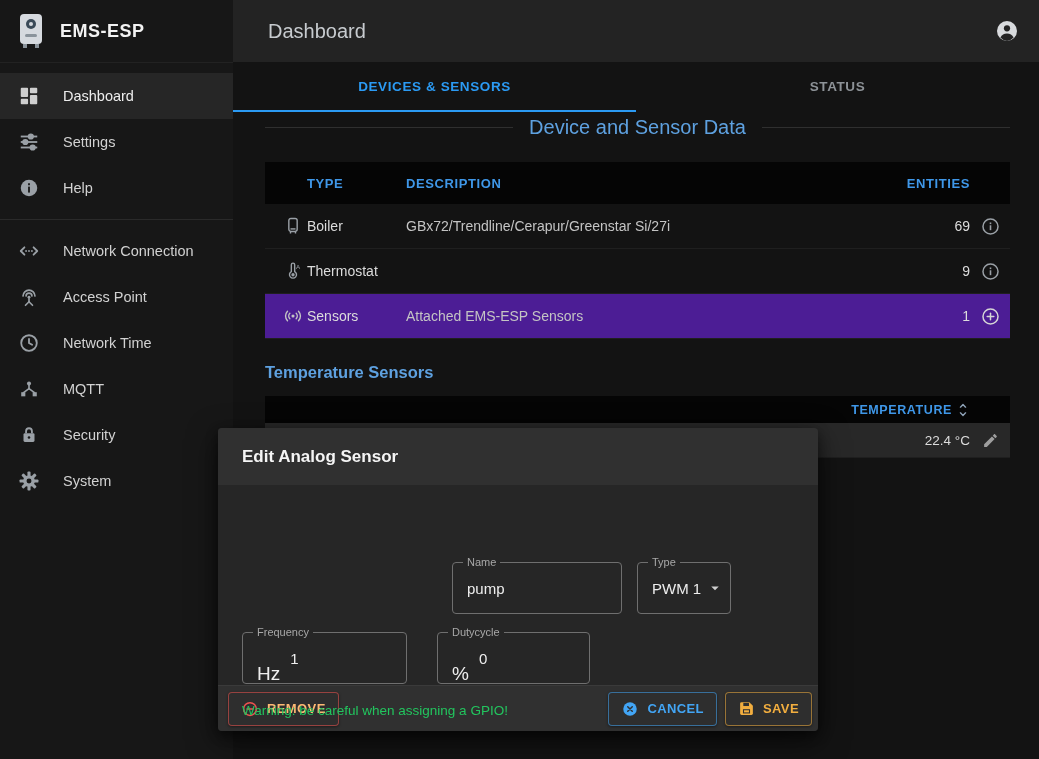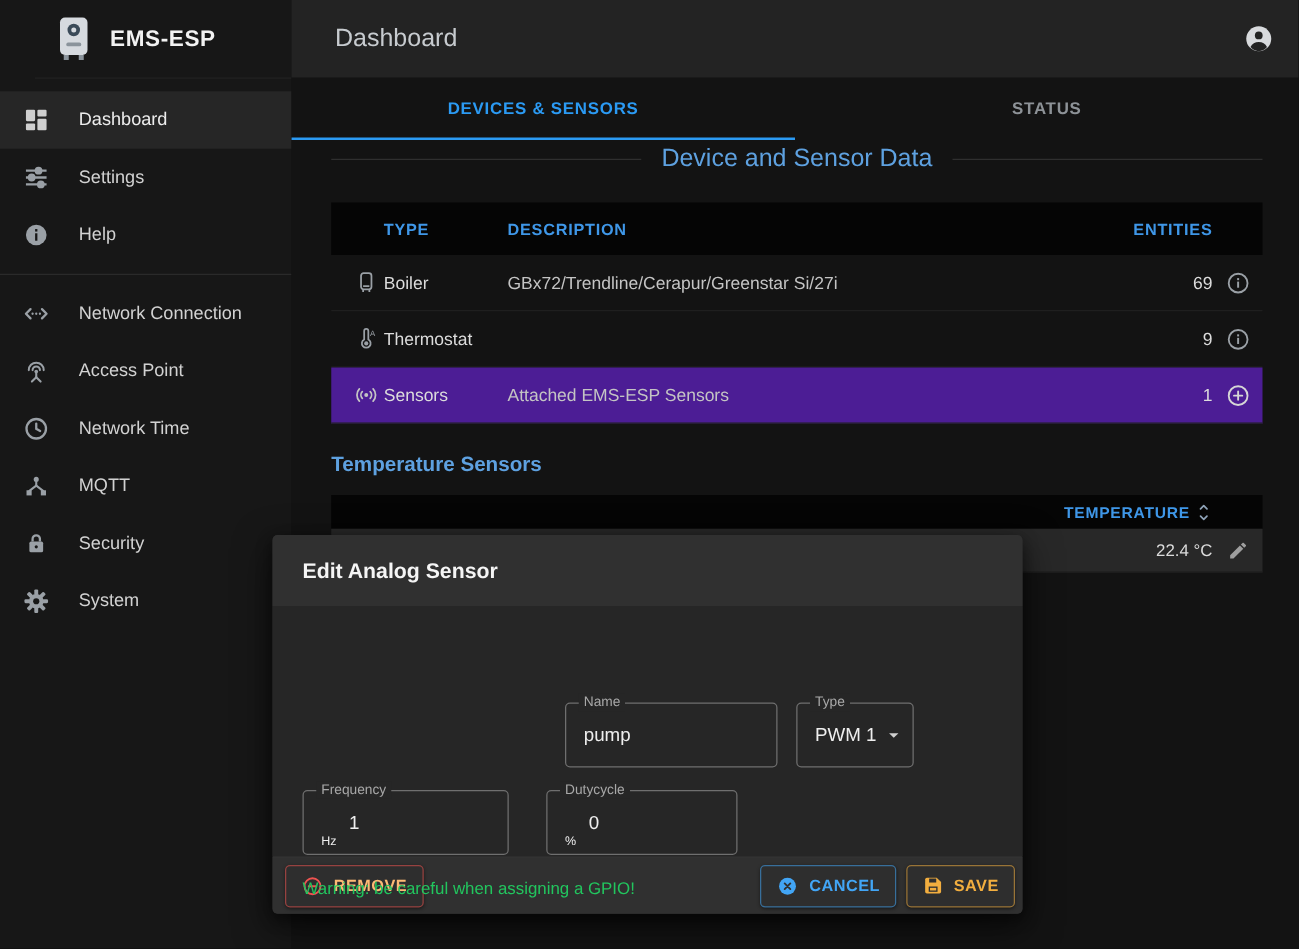--- a/index.html
+++ b/index.html
@@ -1,20 +1,20 @@
 <!DOCTYPE html>
 <html><head>
 <meta charset="utf-8">
 <style>
   html,body{margin:0;padding:0;background:#131313;font-family:"Liberation Sans","DejaVu Sans",sans-serif;-webkit-font-smoothing:antialiased;}
   #root{position:relative;width:1039px;height:759px;overflow:hidden;background:#131313;}
 
   
   .sidebar{position:absolute;left:0;top:0;width:233px;height:759px;background:#171717;z-index:2;}
-  .sb-header{height:62px;display:flex;align-items:center;padding-left:16px;gap:14px;border-bottom:1px solid #222;margin-left:28px;}
+  .sb-header{height:62px;display:flex;align-items:center;padding-left:16px;gap:14px;border-bottom:1px solid #222;}
   .sb-title{font-size:18px;font-weight:bold;color:#f2f2f2;letter-spacing:.5px;}
   .nav{padding-top:10px;}
   .nav-item{height:46px;display:flex;align-items:center;padding-left:17px;gap:22px;cursor:pointer;color:#d2d2d2;font-size:14.5px;}
   .nav-item .nicon{width:24px;height:24px;display:flex;align-items:center;justify-content:center;flex:none;}
   .nav-item.active{background:#262626;color:#ededed;}
   .nav-divider{height:1px;background:#2a2a2a;margin:8px 0;}
 
   
   .appbar{position:absolute;left:233px;top:0;width:806px;height:62px;background:#232323;display:flex;align-items:center;justify-content:space-between;padding:0 20px 0 35px;box-sizing:border-box;}
   .appbar-title{font-size:20px;color:#c7cbcf;}
@@ -53,21 +53,21 @@
   .tt-header-cell{display:flex;align-items:center;justify-content:flex-end;gap:4px;width:200px;margin-left:auto;cursor:pointer;color:#3f97e8;}
   .tt-value{width:200px;margin-left:auto;text-align:right;color:#dcdcdc;font-size:13.5px;}
 
   
   .dialog{position:absolute;left:218px;top:428px;width:600px;height:303px;background:#262626;border-radius:4px;z-index:5;box-shadow:0 10px 30px rgba(0,0,0,.55),0 4px 12px rgba(0,0,0,.45);}
   .dlg-title{height:57px;background:#303030;border-radius:4px 4px 0 0;display:flex;align-items:center;padding-left:24px;font-size:17px;font-weight:bold;color:#f5f5f5;}
   .dlg-body{position:relative;height:200px;background:#262626;}
   .field{position:absolute;height:52px;border:1px solid #6f6f6f;border-radius:4px;box-sizing:border-box;display:flex;align-items:center;padding-left:14px;cursor:text;}
   .flabel{position:absolute;top:-8px;left:10px;font-size:11px;color:#a8a8a8;background:#262626;padding:0 4px;line-height:14px;}
   .fvalue{font-size:15px;color:#eeeeee;}
-  .fprefix{font-size:10px;color:#eeeeee;margin-right:10px;margin-top:31px;}
+  .fprefix{font-size:19px;color:#eeeeee;margin-right:10px;margin-top:31px;}
   .fcaret{position:absolute;right:6px;top:16px;}
   .warning{position:absolute;left:24px;top:218px;font-size:13.5px;color:#22c55e;}
   .dlg-actions{height:46px;background:#303030;border-top:1px solid #3a3a3a;border-radius:0 0 4px 4px;display:flex;align-items:center;padding:0 6px 0 10px;box-sizing:border-box;}
   .btn{height:32px;display:inline-flex;align-items:center;gap:8px;padding:0 12px;border-radius:4px;background:#2e2e2e;font-size:13px;font-weight:bold;letter-spacing:.4px;cursor:pointer;box-shadow:0 1px 3px rgba(0,0,0,.45);}
   .btn-remove{color:#fdba74;border:1px solid rgba(239,83,80,.55);}
   .btn-cancel{color:#42a5f5;border:1px solid rgba(66,165,245,.55);}
   .btn-save{color:#f2ae3f;border:1px solid rgba(242,174,63,.55);}
   .actions-right{margin-left:auto;display:flex;gap:8px;}
   svg{display:block;}
 </style>

